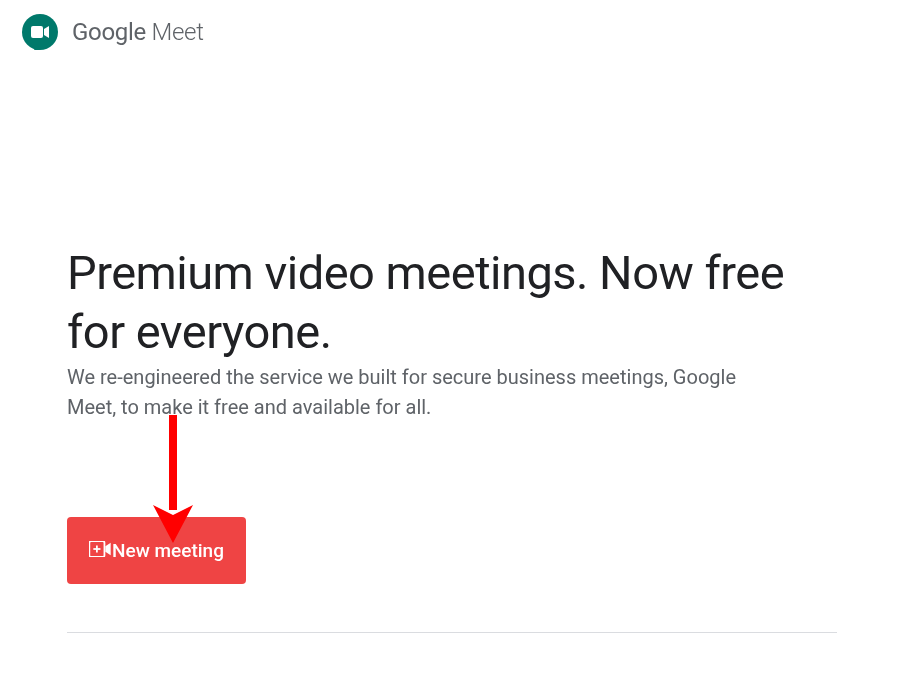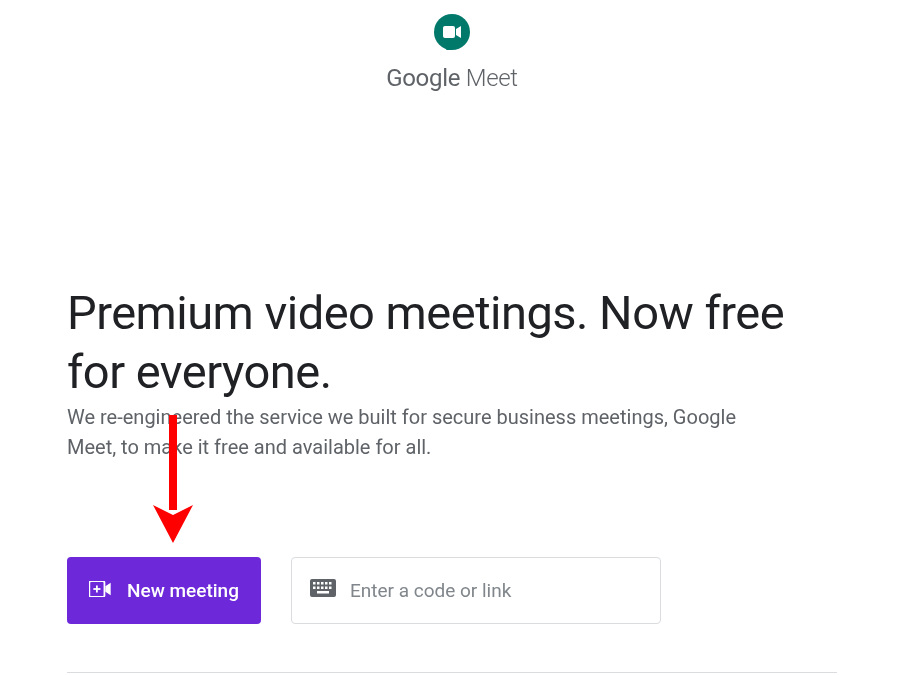--- a/index.html
+++ b/index.html
@@ -12,21 +12,20 @@
       background: #ffffff;
       width: 904px;
       height: 675px;
       position: relative;
     }
     .header {
       display: flex;
       align-items: center;
       padding: 12px 20px;
       gap: 12px;
-      flex-direction: column;
     }
     .logo-icon {
       width: 40px;
       height: 40px;
       position: relative;
       display: flex;
       align-items: center;
       justify-content: center;
     }
     .brand-text {
@@ -56,31 +55,31 @@
       line-height: 1.5;
       margin-bottom: 95px;
       max-width: 700px;
     }
     .action-row {
       display: flex;
       gap: 30px;
       align-items: stretch;
     }
     .new-meeting-btn {
-      background: #6d28d9;
+      background: #ef4444;
       color: #ffffff;
       border: none;
       border-radius: 4px;
       padding: 0 22px;
       height: 67px;
       font-size: 19px;
       font-weight: 500;
       display: flex;
       align-items: center;
-      gap: 16px;
+      gap: 1px;
       cursor: pointer;
       font-family: inherit;
     }
     .code-input-wrapper {
       border: 1px solid #dadce0;
       border-radius: 4px;
       display: flex;
       align-items: center;
       padding: 0 18px;
       height: 67px;
@@ -138,39 +137,20 @@
         <svg width="22" height="16" viewBox="0 0 24 18">
           <rect x="0" y="0" width="17" height="18" rx="2" fill="none" stroke="#ffffff" stroke-width="2"></rect>
           <path d="M 18 6 L 24 2 L 24 16 L 18 12 Z" fill="#ffffff"></path>
           <line x1="8.5" y1="5" x2="8.5" y2="13" stroke="#ffffff" stroke-width="2"></line>
           <line x1="4.5" y1="9" x2="12.5" y2="9" stroke="#ffffff" stroke-width="2"></line>
         </svg>
       </span>
       <span>New meeting</span>
     </button>
 
-    <div class="code-input-wrapper">
-      <span>
-        <svg width="26" height="18" viewBox="0 0 26 18">
-          <rect x="0" y="0" width="26" height="18" rx="2" fill="#5f6368"></rect>
-          <rect x="3" y="3" width="2.5" height="2.5" fill="#ffffff"></rect>
-          <rect x="7" y="3" width="2.5" height="2.5" fill="#ffffff"></rect>
-          <rect x="11" y="3" width="2.5" height="2.5" fill="#ffffff"></rect>
-          <rect x="15" y="3" width="2.5" height="2.5" fill="#ffffff"></rect>
-          <rect x="19" y="3" width="2.5" height="2.5" fill="#ffffff"></rect>
-          <rect x="3" y="7.5" width="2.5" height="2.5" fill="#ffffff"></rect>
-          <rect x="7" y="7.5" width="2.5" height="2.5" fill="#ffffff"></rect>
-          <rect x="11" y="7.5" width="2.5" height="2.5" fill="#ffffff"></rect>
-          <rect x="15" y="7.5" width="2.5" height="2.5" fill="#ffffff"></rect>
-          <rect x="19" y="7.5" width="2.5" height="2.5" fill="#ffffff"></rect>
-          <rect x="7" y="12" width="12" height="2.5" fill="#ffffff"></rect>
-        </svg>
-      </span>
-      <input type="text" class="code-input" placeholder="Enter a code or link" style="">
-    </div>
   </div>
 
   <hr class="divider">
 </div>
 
 <div class="arrow-annotation">
   <svg width="50" height="130" viewBox="0 0 50 130">
     <line x1="25" y1="0" x2="25" y2="95" stroke="#ff0000" stroke-width="8"></line>
     <path d="M 25 128 L 5 90 L 25 100 L 45 90 Z" fill="#ff0000"></path>
   </svg>

